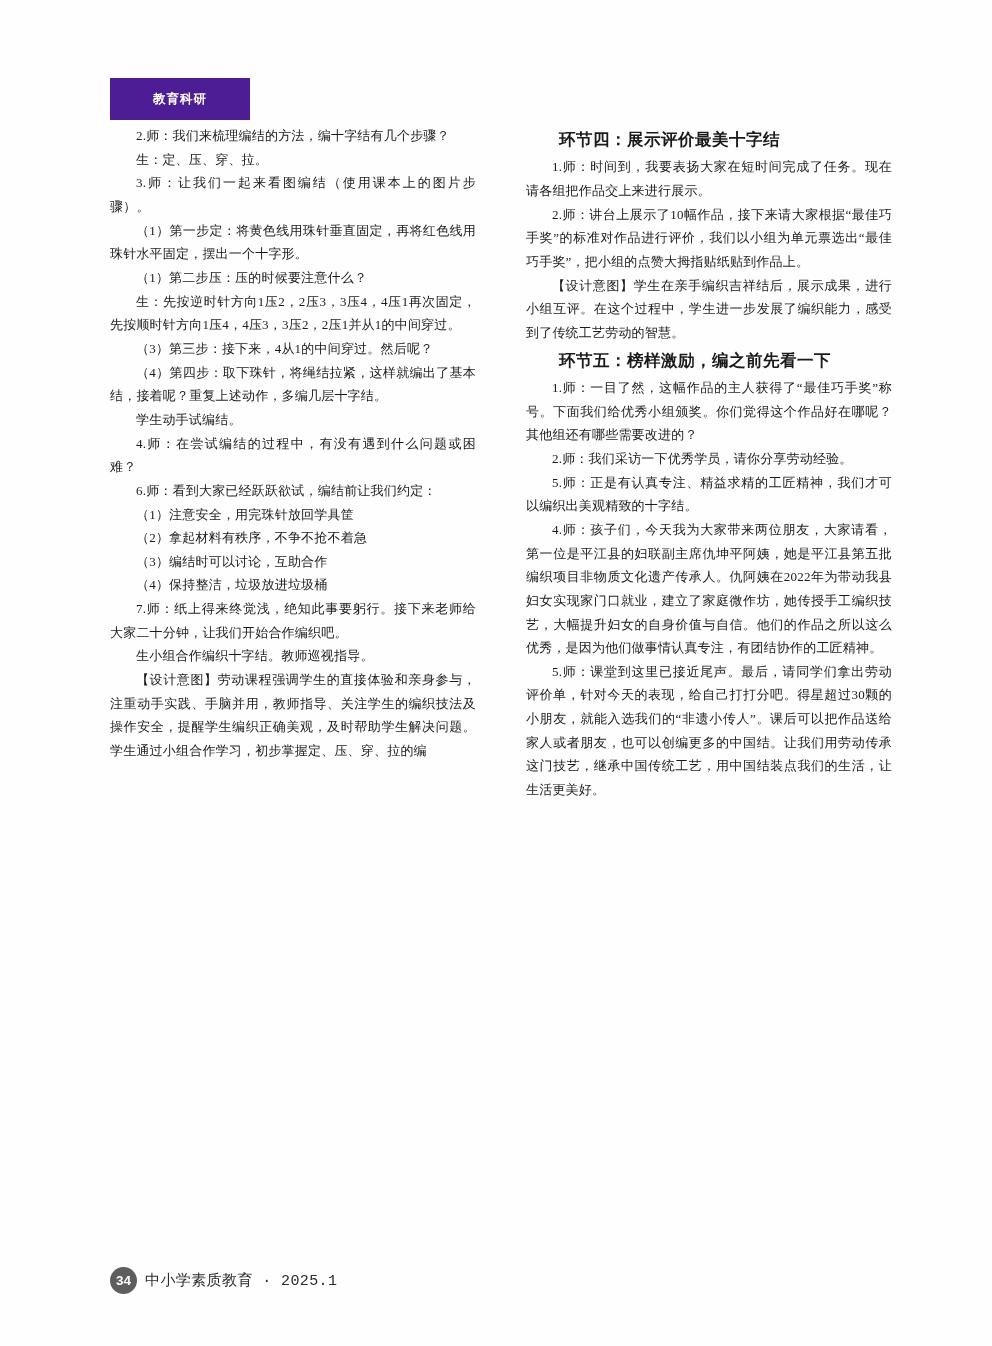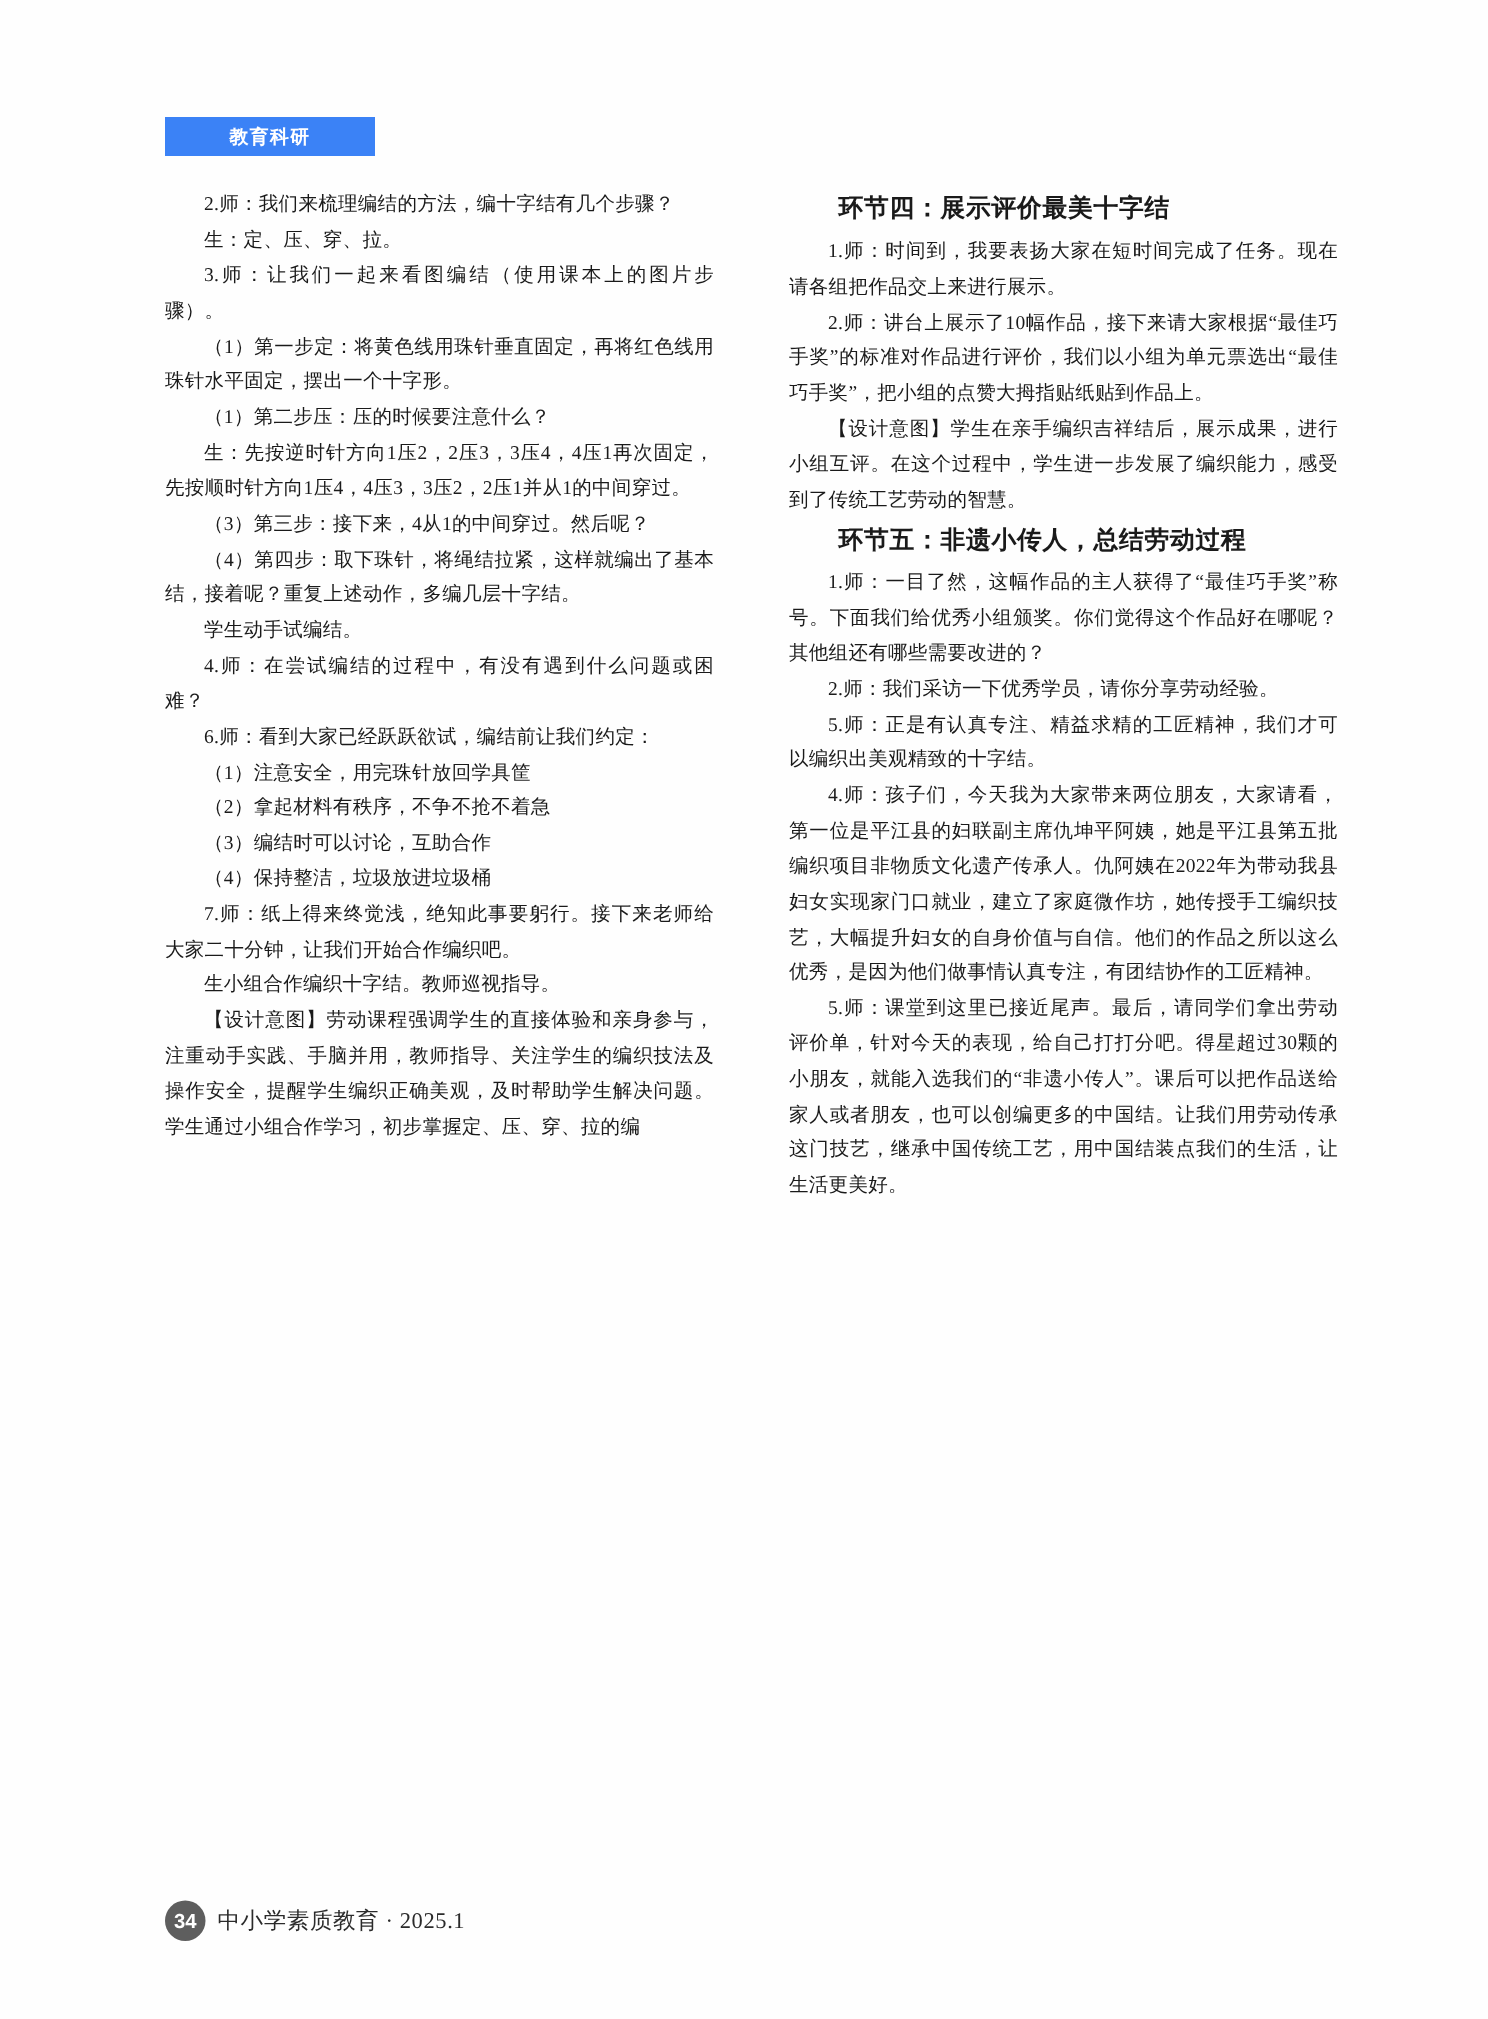--- a/index.html
+++ b/index.html
@@ -20,22 +20,22 @@
     left: 0; top: 0;
     width: 992px;
     height: 1346px;
     background: #fefefe;
   }
   .header-band {
     position: absolute;
     left: 110px;
     top: 78px;
     width: 140px;
-    height: 26px;
-    background: #3b82f6;
+    height: 42px;
+    background: #4c1d95;
     display: flex;
     align-items: center;
     justify-content: center;
     text-align: right;
   }
   .header-band-label {
     color: #ffffff;
     font-family: "Liberation Sans", sans-serif;
     font-size: 12.5px;
     letter-spacing: 1px;
@@ -89,20 +89,21 @@
     display: flex;
     align-items: center;
     justify-content: center;
     font-weight: bold;
     text-align: center;
   }
   .footer-text {
     font-size: 15px;
     color: #2b2b2b;
     letter-spacing: 0.4px;
+    font-family: Liberation Mono, monospace;
   }
 </style>
 </head>
 <body>
 
 <div class="page">
 
   <div class="header-band">
     <span class="header-band-label">教育科研</span>
   </div>
@@ -128,21 +129,21 @@
       <p class="indent2">7.师：纸上得来终觉浅，绝知此事要躬行。接下来老师给大家二十分钟，让我们开始合作编织吧。</p>
       <p class="indent2">生小组合作编织十字结。教师巡视指导。</p>
       <p class="indent2">【设计意图】劳动课程强调学生的直接体验和亲身参与，注重动手实践、手脑并用，教师指导、关注学生的编织技法及操作安全，提醒学生编织正确美观，及时帮助学生解决问题。学生通过小组合作学习，初步掌握定、压、穿、拉的编</p>
     </div>
 
     <div class="col">
       <p class="section-head">环节四：展示评价最美十字结</p>
       <p class="indent2">1.师：时间到，我要表扬大家在短时间完成了任务。现在请各组把作品交上来进行展示。</p>
       <p class="indent2">2.师：讲台上展示了10幅作品，接下来请大家根据“最佳巧手奖”的标准对作品进行评价，我们以小组为单元票选出“最佳巧手奖”，把小组的点赞大拇指贴纸贴到作品上。</p>
       <p class="indent2">【设计意图】学生在亲手编织吉祥结后，展示成果，进行小组互评。在这个过程中，学生进一步发展了编织能力，感受到了传统工艺劳动的智慧。</p>
-      <p class="section-head">环节五：非遗小传人，总结劳动过程</p>
+      <p class="section-head">环节五：榜样激励，编之前先看一下</p>
       <p class="indent2">1.师：一目了然，这幅作品的主人获得了“最佳巧手奖”称号。下面我们给优秀小组颁奖。你们觉得这个作品好在哪呢？其他组还有哪些需要改进的？</p>
       <p class="indent2">2.师：我们采访一下优秀学员，请你分享劳动经验。</p>
       <p class="indent2">5.师：正是有认真专注、精益求精的工匠精神，我们才可以编织出美观精致的十字结。</p>
       <p class="indent2">4.师：孩子们，今天我为大家带来两位朋友，大家请看，第一位是平江县的妇联副主席仇坤平阿姨，她是平江县第五批编织项目非物质文化遗产传承人。仇阿姨在2022年为带动我县妇女实现家门口就业，建立了家庭微作坊，她传授手工编织技艺，大幅提升妇女的自身价值与自信。他们的作品之所以这么优秀，是因为他们做事情认真专注，有团结协作的工匠精神。</p>
       <p class="indent2">5.师：课堂到这里已接近尾声。最后，请同学们拿出劳动评价单，针对今天的表现，给自己打打分吧。得星超过30颗的小朋友，就能入选我们的“非遗小传人”。课后可以把作品送给家人或者朋友，也可以创编更多的中国结。让我们用劳动传承这门技艺，继承中国传统工艺，用中国结装点我们的生活，让生活更美好。</p>
     </div>
 
   </div>
 
   <div class="footer">

